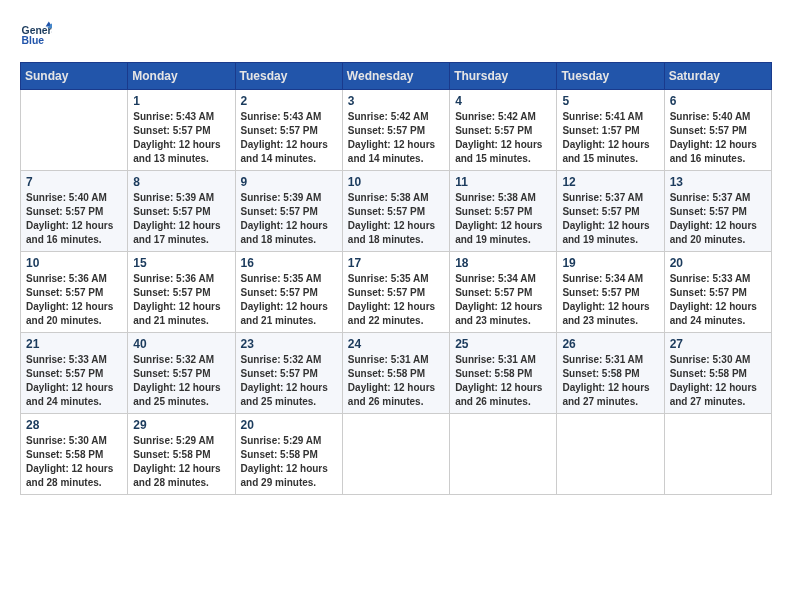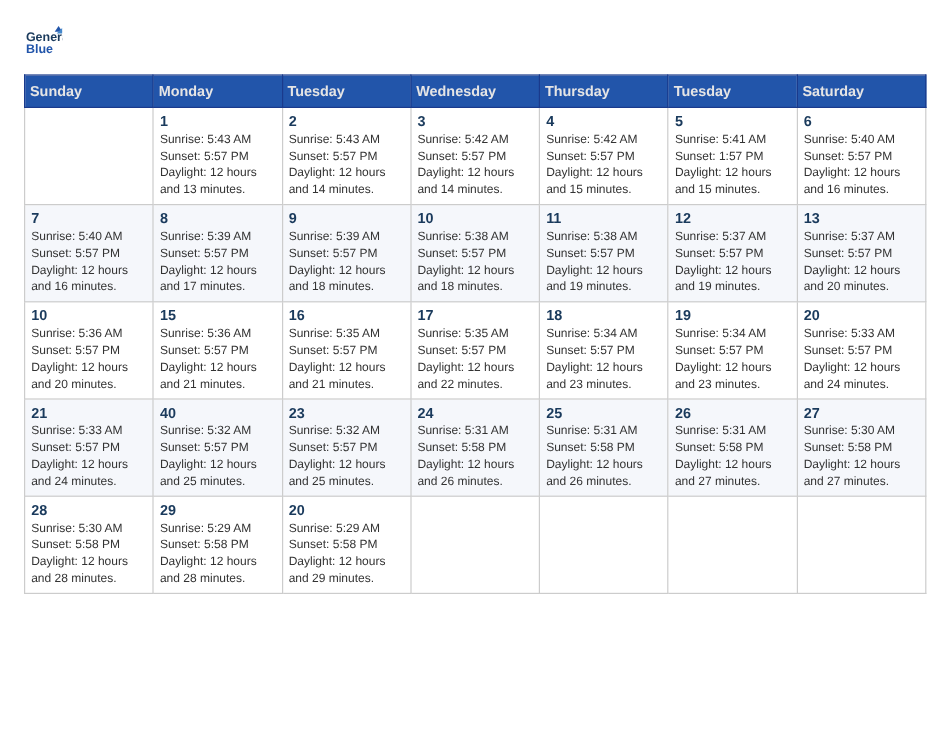--- a/index.html
+++ b/index.html
@@ -64,20 +64,21 @@
       font-weight: bold;
       font-size: 12px;
       color: #1a3a5c;
       display: block;
       margin-bottom: 2px;
     }
     .day-info {
       color: #333;
       font-size: 10px;
       line-height: 1.4;
+      font-weight: bold;
     }
     .empty-cell { background: #fff !important; }
   </style>
 </head>
 <body>
 
 <div class="header">
   <div class="logo">
     <svg class="logo-icon" viewBox="0 0 40 40" xmlns="http://www.w3.org/2000/svg">
       <text x="2" y="18" font-size="13" font-weight="bold" fill="#1a3a5c">General</text>

